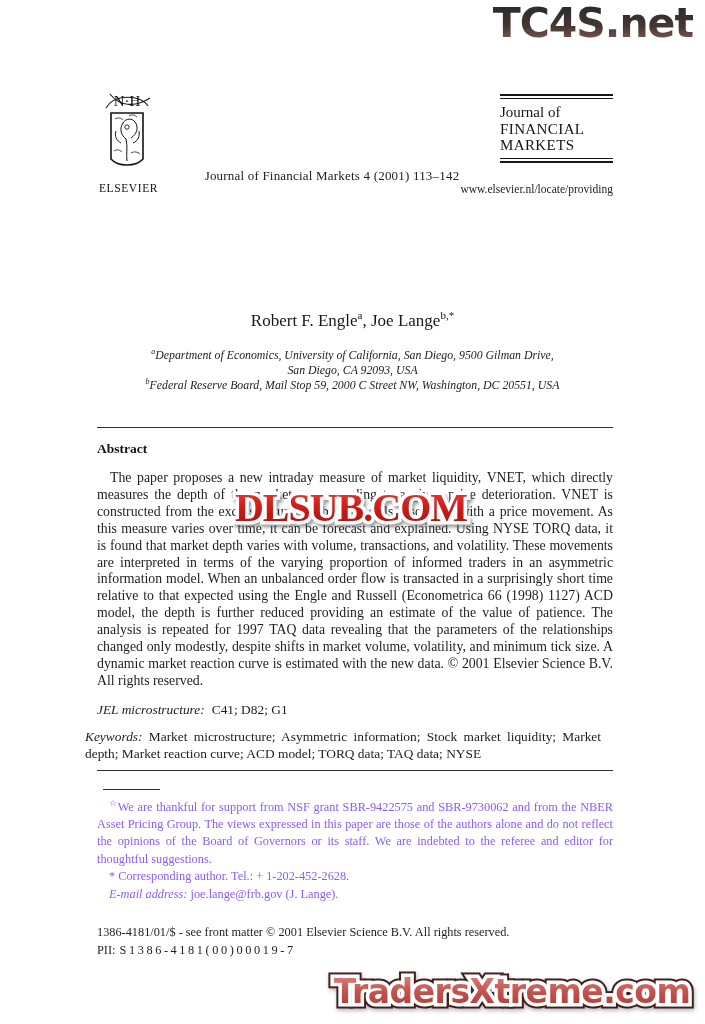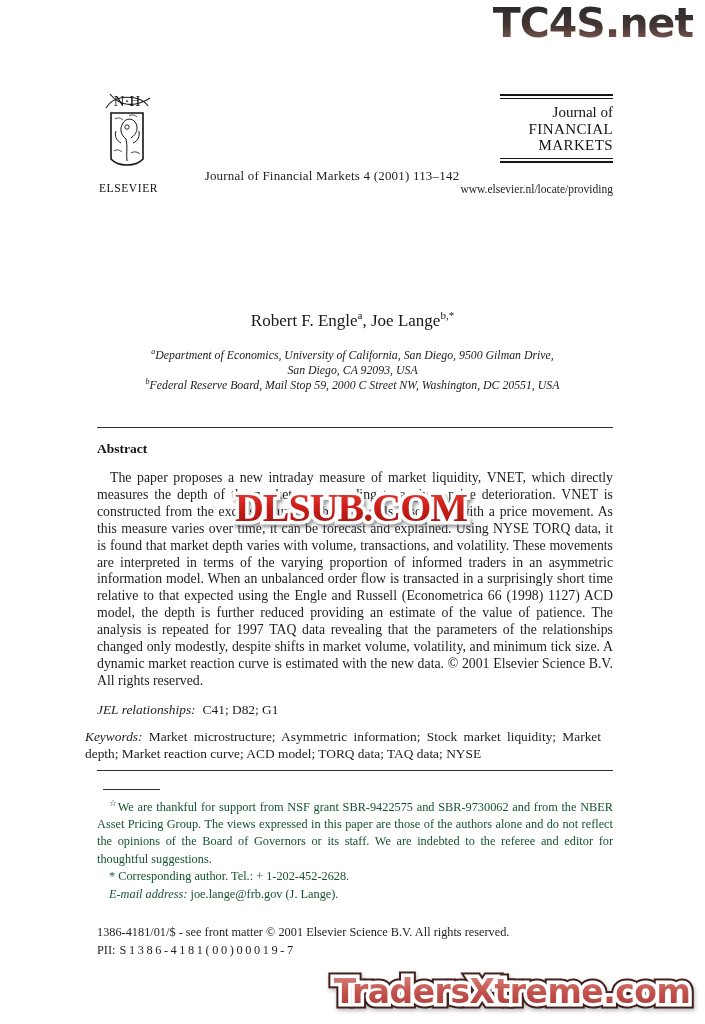--- a/index.html
+++ b/index.html
@@ -26,21 +26,21 @@
   .header{ position:absolute; left:97px; top:91px; width:516px; height:110px; }
   .logo{ position:absolute; left:2px; top:0; width:56px; }
   .logo-name{
     font-size:11.5px; letter-spacing:0.6px; margin-top:1px; text-align:center;
     font-family:"Liberation Serif",serif; color:#111;
   }
   .citation{
     position:absolute; left:92px; top:77px; width:286px; text-align:center;
     font-size:13px; color:#222; letter-spacing:0.2px;
   }
-  .nameplate{ position:absolute; right:0; top:3px; width:113px; text-align:right; }
+  .nameplate{ position:absolute; right:0; top:3px; width:113px; text-align:left; }
   .np-rule-a{ border-top:2.6px solid #171717; margin-bottom:2px; }
   .np-rule-b{ border-top:1.2px solid #171717; }
   .np-text{ padding:5px 0 4px 0; font-size:15px; line-height:16.5px; color:#141414; }
   .np-caps{ letter-spacing:0.4px; }
   .website{
     position:absolute; right:0; top:92px; font-size:11.5px; color:#222; white-space:nowrap;
   }
   
   .title{
     position:absolute; left:0; right:0; top:233px; text-align:center;
@@ -69,21 +69,21 @@
   .label-it{ font-style:italic; }
   .jel .val{ margin-left:7px; }
   .keywords{
     position:absolute; left:85px; top:729px; width:516px;
     font-size:13.4px; line-height:16.6px; text-align:justify;
   }
   .rule2{ position:absolute; left:97px; top:770px; width:516px; border-top:1.2px solid #2e2e2e; }
   
   .footnotes{
     position:absolute; left:97px; top:789px; width:516px;
-    font-size:12.3px; line-height:17.2px; color:#14532d;
+    font-size:12.3px; line-height:17.2px; color:#8b5cf6;
   }
   .fn-rule{ width:57px; border-top:1.1px solid #2e2e2e; margin-left:6px; margin-bottom:9px; }
   .fn-thanks{ text-align:justify; text-indent:12px; }
   .fn-thanks sup{ font-size:9px; line-height:0; vertical-align:super; }
   .fn-corr{ text-indent:12px; margin-top:0px; }
   .fn-email{ text-indent:12px; margin-top:1px; }
   
   .imprint{
     position:absolute; left:97px; top:924px; width:516px;
     font-size:12.3px; line-height:17.5px; color:#1e1e1e;
@@ -133,21 +133,21 @@
     <div>San Diego, CA 92093, USA</div>
     <div><sup>b</sup><span>Federal Reserve Board, Mail Stop 59, 2000 C Street NW, Washington, DC 20551, USA</span></div>
   </div>
 
   <div class="abstract">
     <hr class="rule">
     <div class="abs-head">Abstract</div>
     <div class="abs-body">The paper proposes a new intraday measure of market liquidity, VNET, which directly measures the depth of the market corresponding to a given price deterioration. VNET is constructed from the excess volume of buys or sells associated with a price movement. As this measure varies over time, it can be forecast and explained. Using NYSE TORQ data, it is found that market depth varies with volume, transactions, and volatility. These movements are interpreted in terms of the varying proportion of informed traders in an asymmetric information model. When an unbalanced order flow is transacted in a surprisingly short time relative to that expected using the Engle and Russell (Econometrica 66 (1998) 1127) ACD model, the depth is further reduced providing an estimate of the value of patience. The analysis is repeated for 1997 TAQ data revealing that the parameters of the relationships changed only modestly, despite shifts in market volume, volatility, and minimum tick size. A dynamic market reaction curve is estimated with the new data. ©  2001 Elsevier Science B.V. All rights reserved.</div>
   </div>
 
-  <div class="jel"><span class="label-it">JEL relationships:</span><span class="val">C41; D82; G1</span></div>
+  <div class="jel"><span class="label-it">JEL microstructure:</span><span class="val">C41; D82; G1</span></div>
 
   <div class="keywords"><span class="label-it">Keywords:</span>
     <span>Market microstructure; Asymmetric information; Stock market liquidity; Market depth; Market reaction curve; ACD model; TORQ data; TAQ data; NYSE</span></div>
 
   <div class="rule2"></div>
 
   <div class="footnotes">
     <div class="fn-rule"></div>
     <div class="fn-thanks"><sup>☆</sup><span>We are thankful for support from NSF grant SBR-9422575 and SBR-9730062 and from the NBER Asset Pricing Group. The views expressed in this paper are those of the authors alone and do not reflect the opinions of the Board of Governors or its staff. We are indebted to the referee and editor for thoughtful suggestions.</span></div>
     <div class="fn-corr"><span>*</span>

